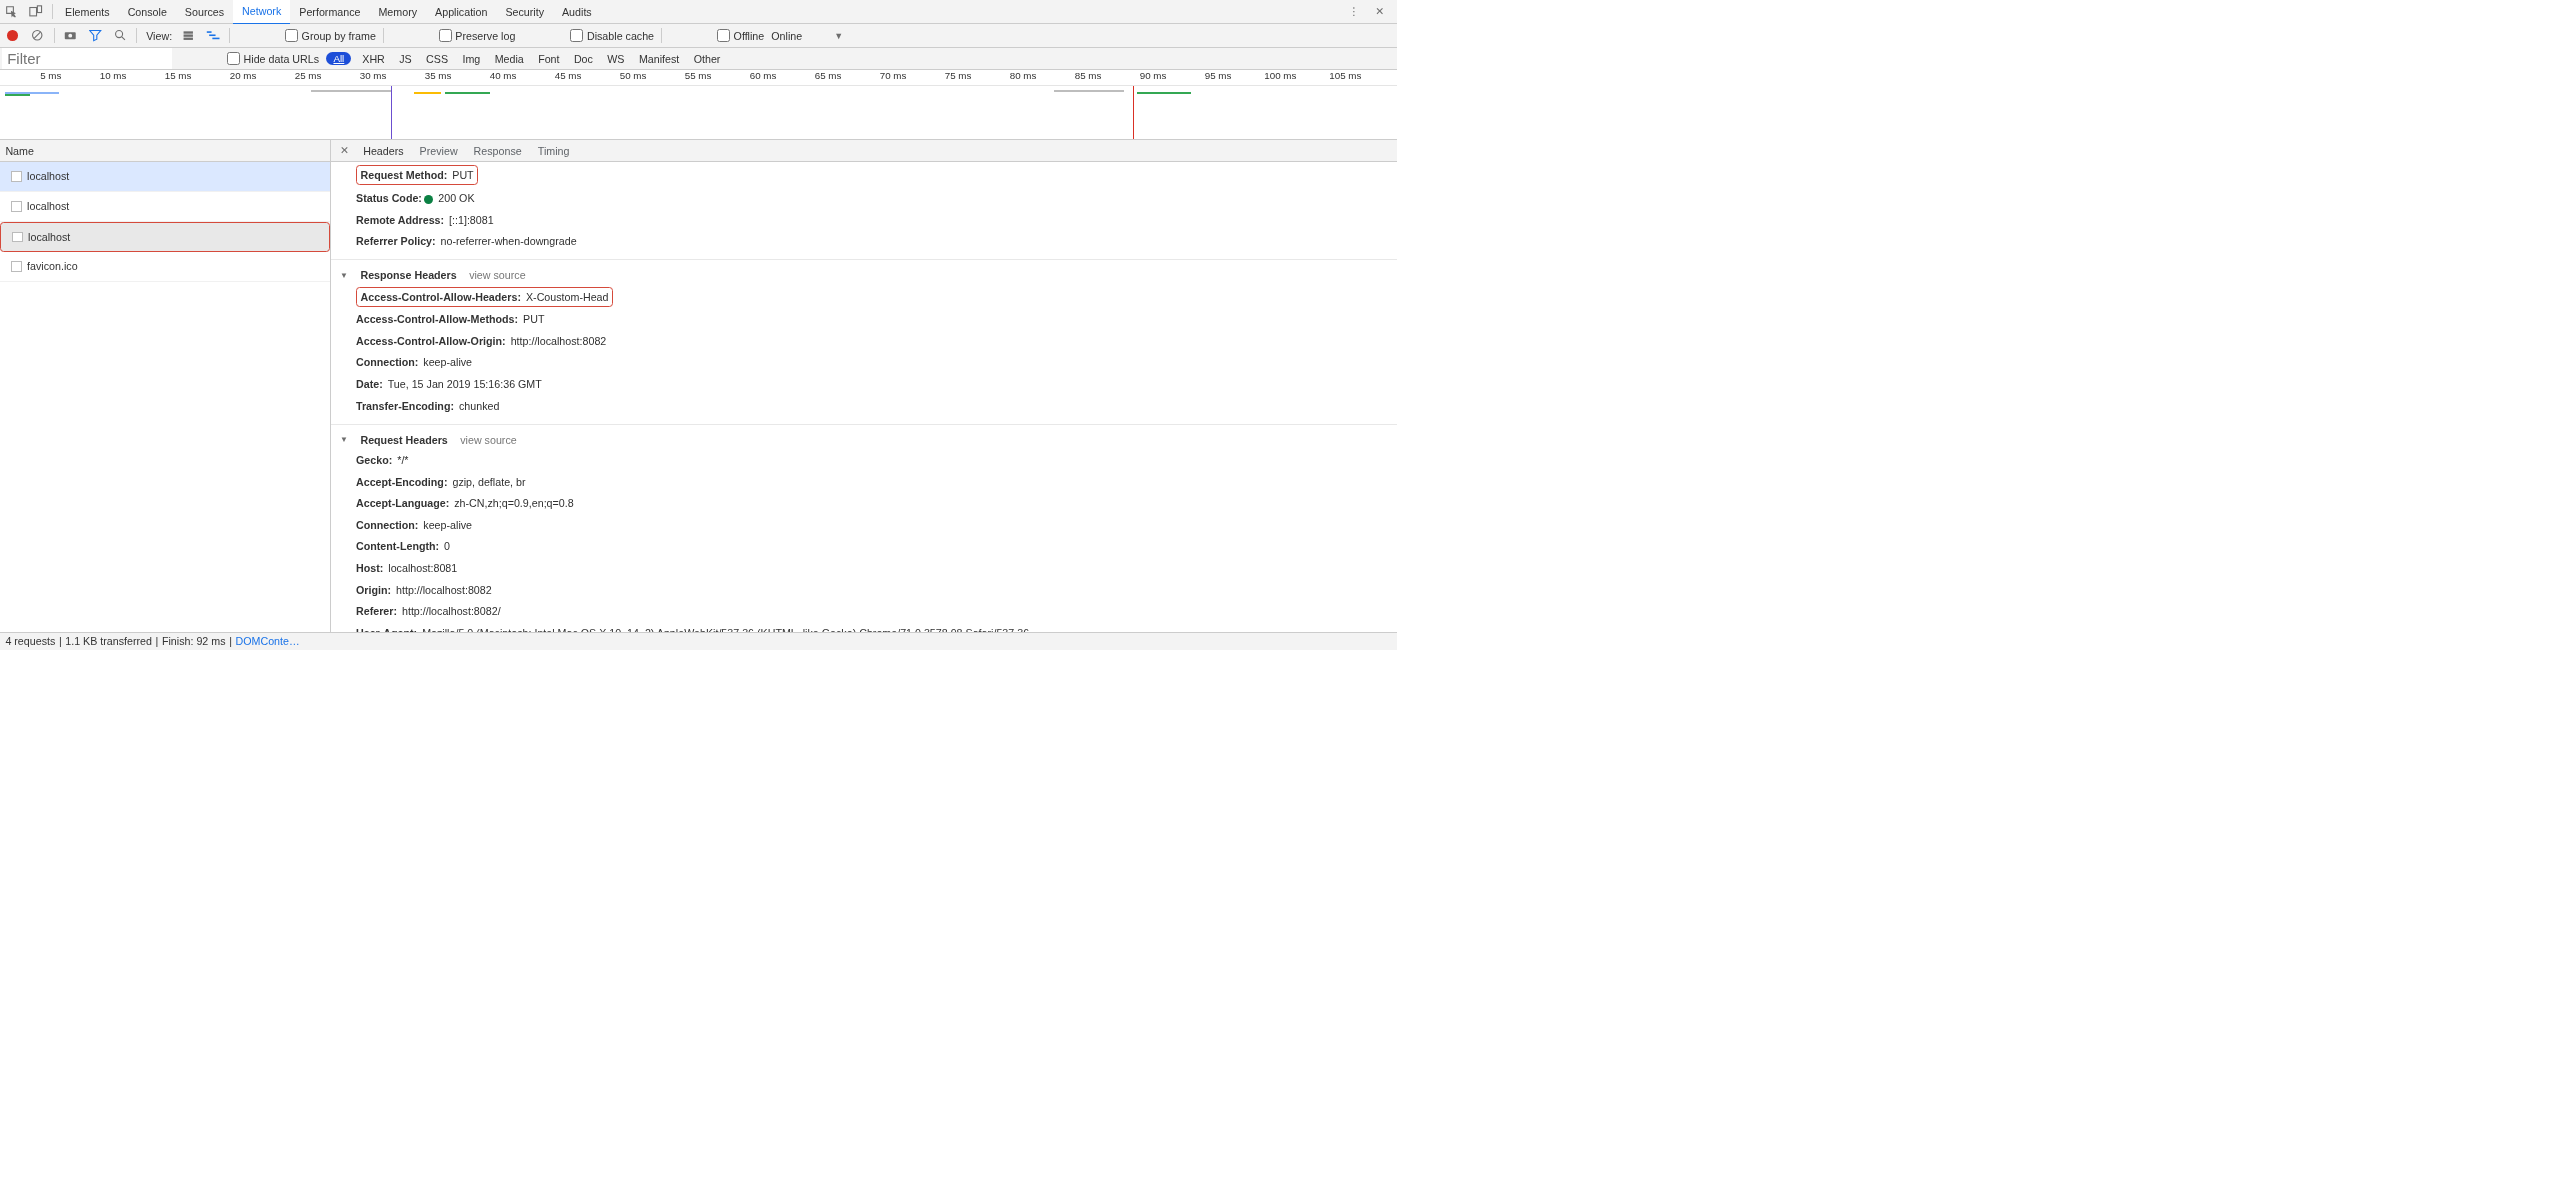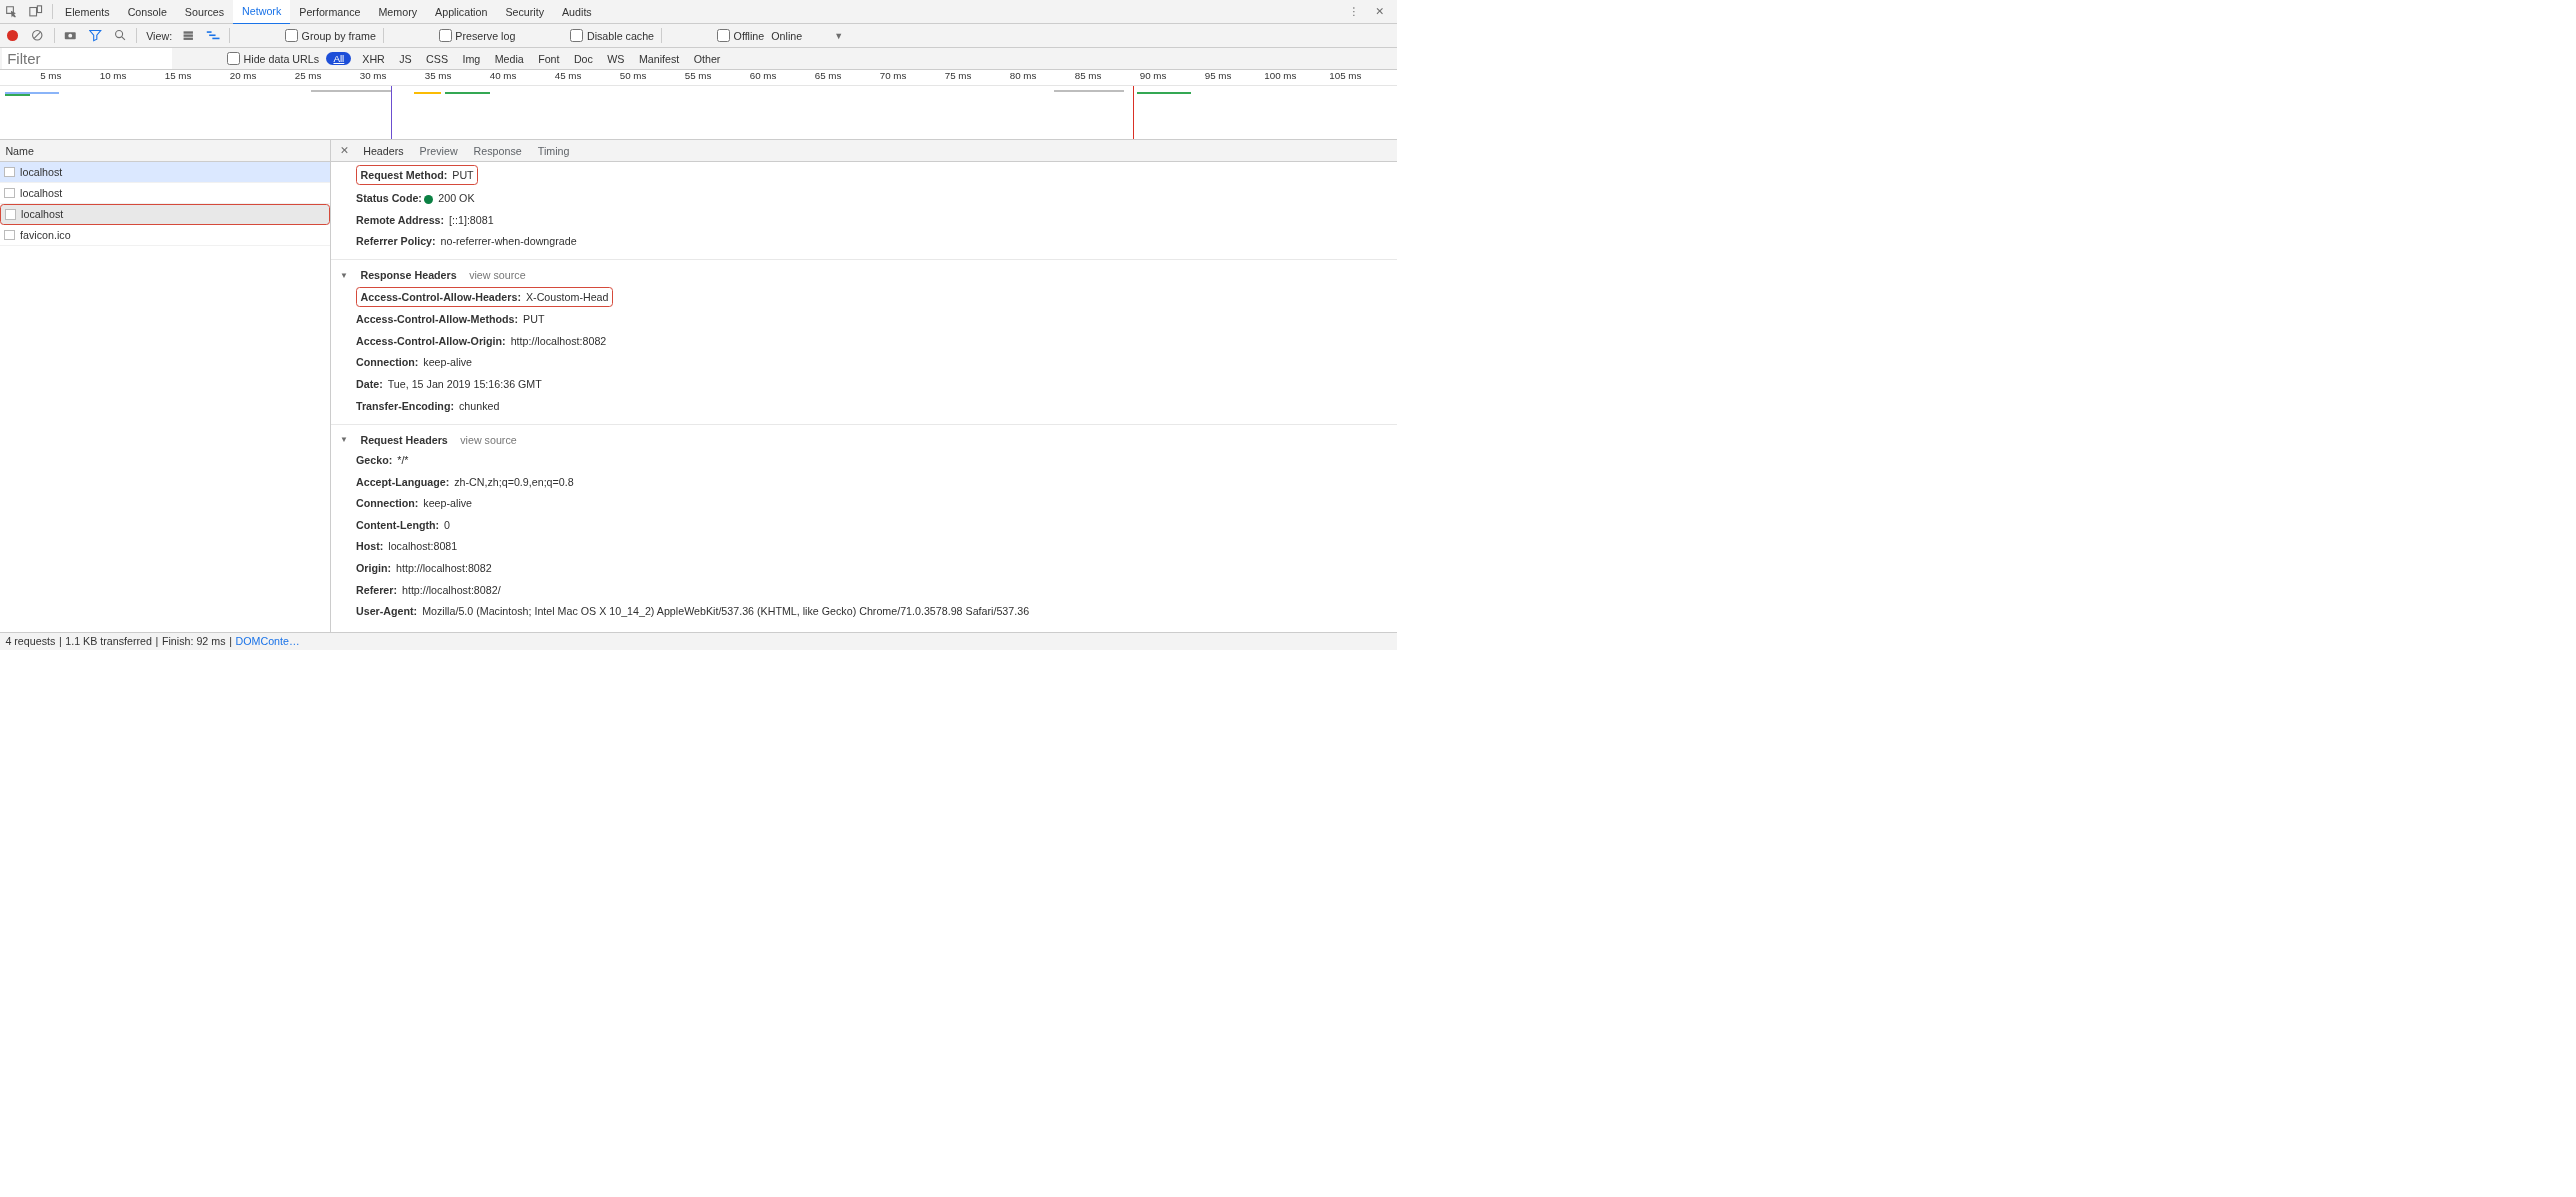--- a/index.html
+++ b/index.html
@@ -50,21 +50,21 @@
 .timeline-ticks { display:flex; height:16px; border-bottom:0.9px solid #e5e5e5; }
 .tick { flex:0 0 65px; text-align:right; padding-right:3.6px; font-size:9.8px; color:#333; }
 .waterfall { position:relative; height:54px; }
 .wf-bar { position:absolute; height:1.8px; top:9px; }
 .wf-vline { position:absolute; top:0; bottom:0; width:0.9px; }
 
 .body-row { display:flex; height:calc(650px - 24px - 24px - 22.4px - 70px - 18px); }
 .name-col { width:331px; border-right:0.9px solid #ccc; display:flex; flex-direction:column; }
 .name-header { height:21.5px; display:flex; align-items:center; padding:0 5.4px; background:#f3f3f3; border-bottom:0.9px solid #ccc; font-weight:normal; }
 .name-list { flex:1; overflow:auto; }
-.name-item { display:flex; align-items:center; height:21px; padding:0 4px; gap:5.4px; border-bottom:0.9px solid #f1f1f1; }
+.name-item { display:flex; align-items:center; height:30px; padding:0 11px; gap:5.4px; border-bottom:0.9px solid #f1f1f1; }
 .name-item.selected { background:#dbe8ff; }
 .name-item.boxed { background:#e8e8e8; border:1.8px solid #d54a3b; border-radius:3.6px; }
 .file-icon { width:10.7px; height:10.7px; border:0.9px solid #bbb; background:#fff; }
 
 .detail-col { flex:1; overflow:auto; }
 .detail-tabs { height:21.5px; display:flex; align-items:center; gap:12.5px; padding:0 7.2px; background:#f3f3f3; border-bottom:0.9px solid #ccc; }
 .detail-tabs .close { color:#6e6e6e; width:12.5px; text-align:center; }
 .dtab { color:#5f6368; }
 .dtab.active { color:#333; font-weight:500; }
 
@@ -302,20 +302,21 @@
     </div>
 
     <div class="section" style="border-bottom:none">
       <div class="section-title-row">
         <span class="tri">▼</span>
         <span class="stitle">Request Headers</span>
         <span class="src">view source</span>
       </div>
       <div id="req-list">
           <div class="kv"><span class="k">Gecko:</span> <span class="v">*/*</span></div>
+          <div class="kv"><span class="k">Accept-Encoding:</span> <span class="v">gzip, deflate, br</span></div>
           <div class="kv"><span class="k">Accept-Language:</span> <span class="v">zh-CN,zh;q=0.9,en;q=0.8</span></div>
           <div class="kv"><span class="k">Connection:</span> <span class="v">keep-alive</span></div>
           <div class="kv"><span class="k">Content-Length:</span> <span class="v">0</span></div>
           <div class="kv"><span class="k">Host:</span> <span class="v">localhost:8081</span></div>
           <div class="kv"><span class="k">Origin:</span> <span class="v">http://localhost:8082</span></div>
           <div class="kv"><span class="k">Referer:</span> <span class="v">http://localhost:8082/</span></div>
           <div class="kv"><span class="k">User-Agent:</span> <span class="v">Mozilla/5.0 (Macintosh; Intel Mac OS X 10_14_2) AppleWebKit/537.36 (KHTML, like Gecko) Chrome/71.0.3578.98 Safari/537.36</span></div>
         </div>
     </div>
   </div>

